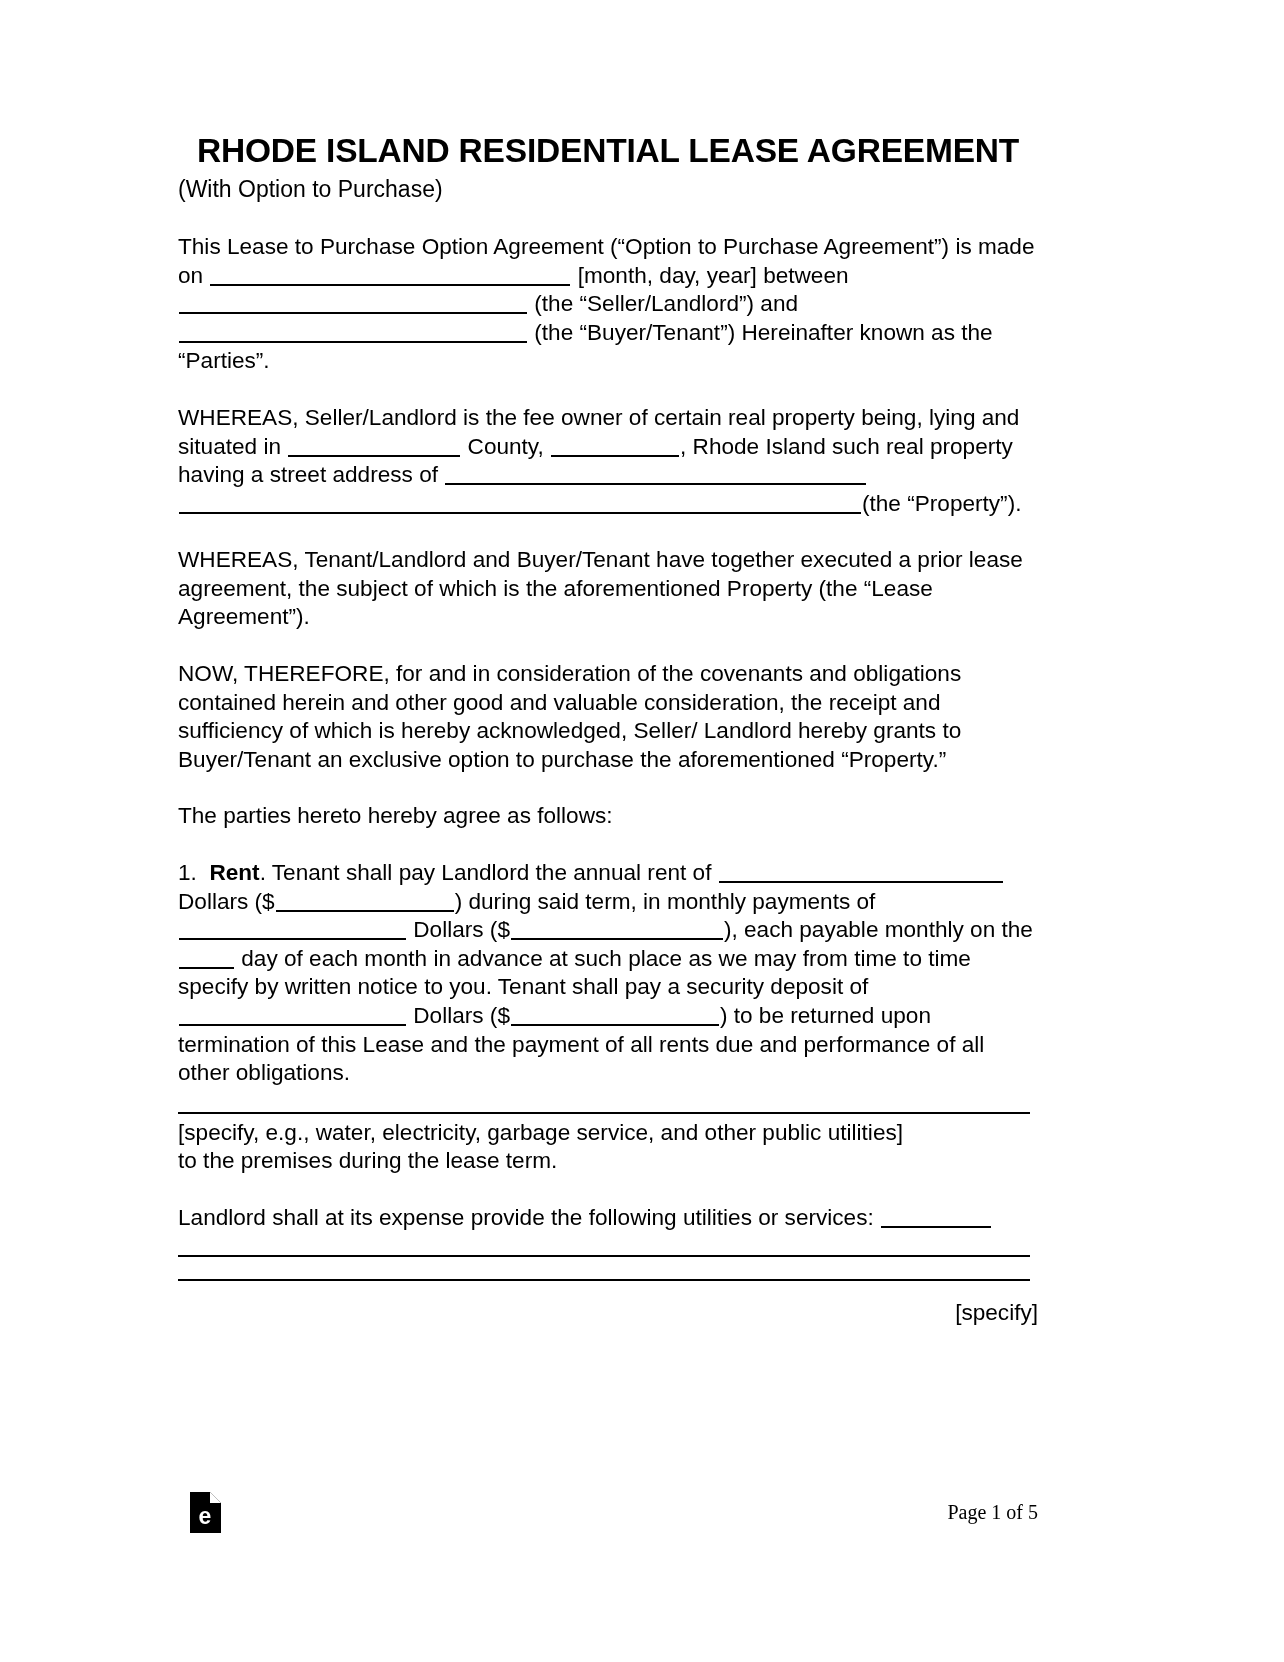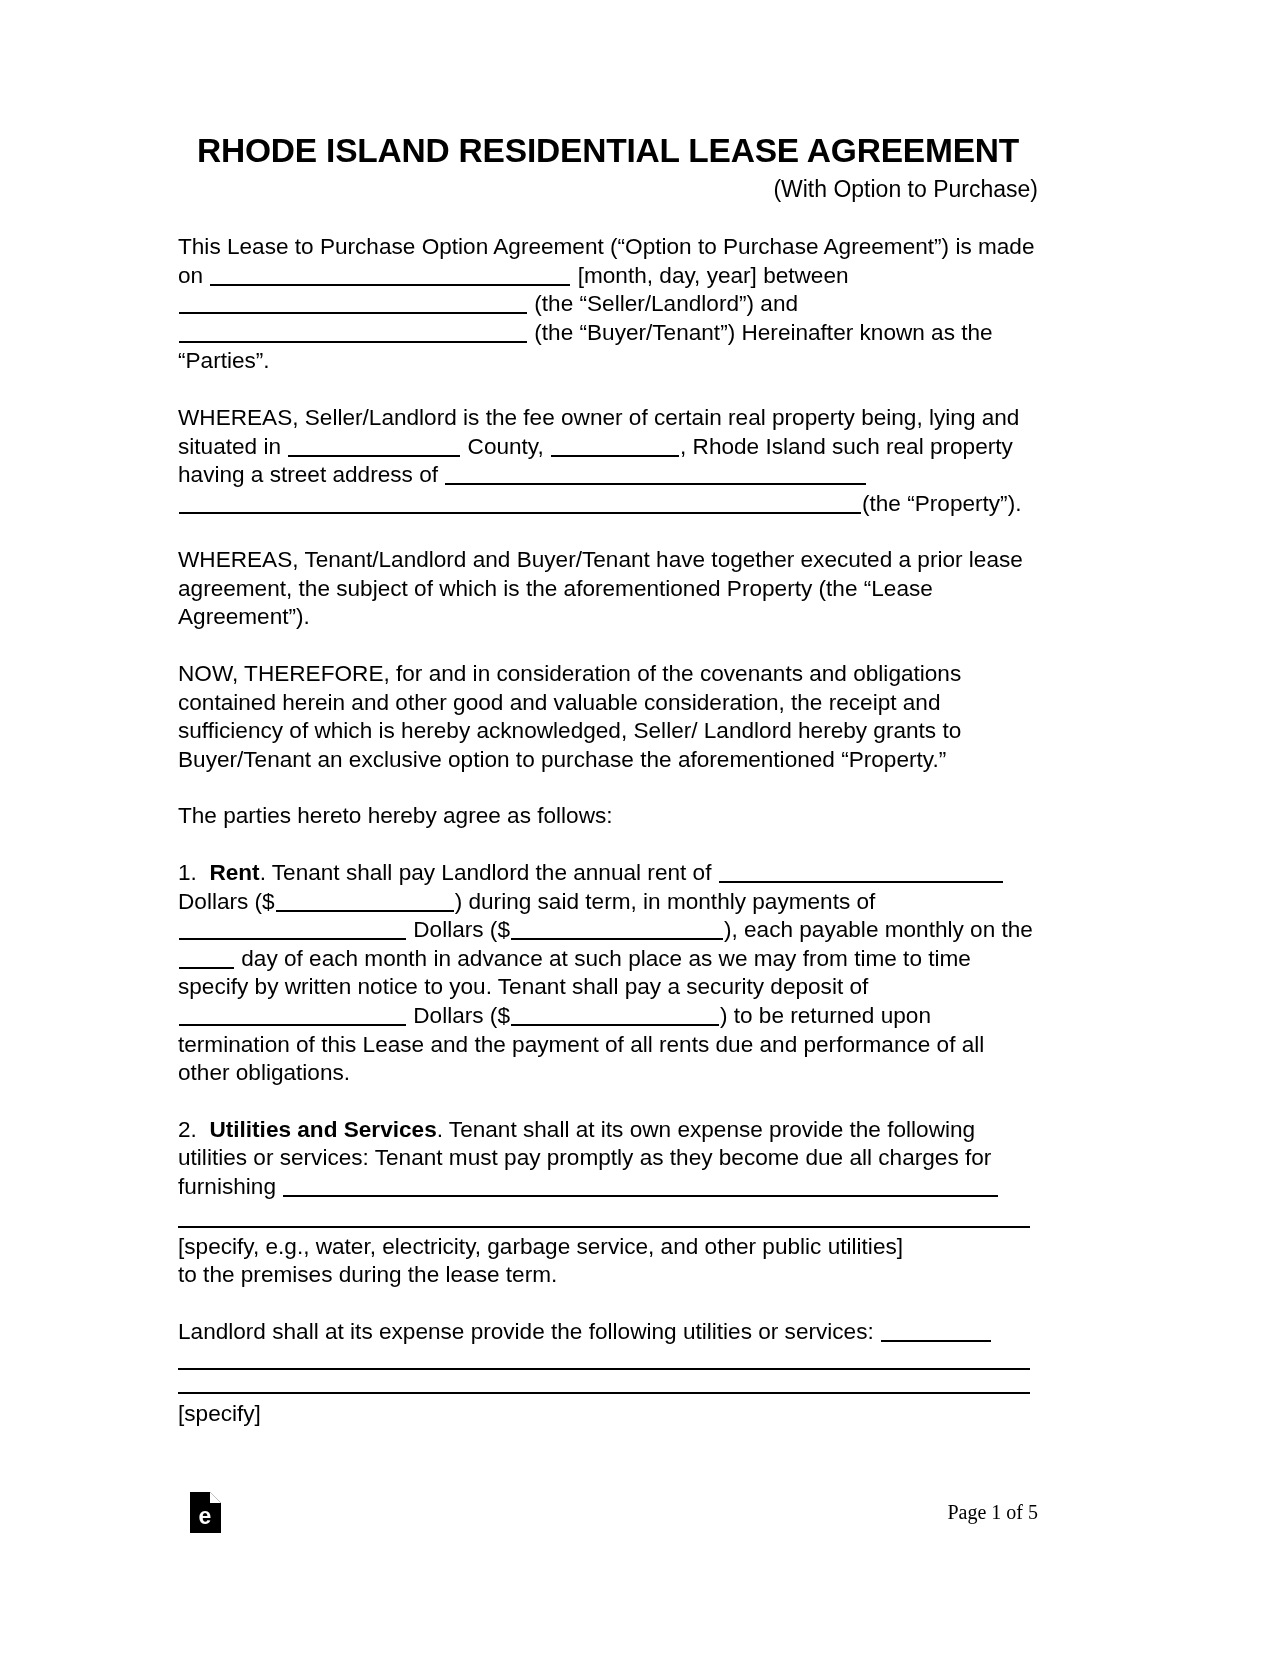--- a/index.html
+++ b/index.html
@@ -34,21 +34,21 @@
     font-weight: bold;
     text-align: center;
     letter-spacing: -0.2px;
     line-height: 1.12;
     margin: 0;
     white-space: nowrap;
   }
   .doc-subtitle {
     font-size: 23px;
     font-weight: normal;
-    text-align: right;
+    text-align: left;
     margin: 6px 0 0 0;
     line-height: 1.15;
   }
   
   .para {
     font-size: 22.6px;
     line-height: 28.6px;
     margin: 0;
     text-align: left;
     word-spacing: 0px;
@@ -140,34 +140,30 @@
 
     <p class="para block">NOW, THEREFORE, for and in consideration of the covenants and obligations contained herein and other good and valuable consideration, the receipt and sufficiency of which is hereby acknowledged, Seller/ Landlord hereby grants to Buyer/Tenant an exclusive option to purchase the aforementioned “Property.”</p>
 
     <p class="para block">The parties hereto hereby agree as follows:</p>
 
     <p class="para block">
       <span>1.</span>&nbsp;
       <b>Rent</b><span>. Tenant shall pay Landlord the annual rent of </span><span class="blank u-annual"></span><span> Dollars ($</span><span class="blank u-amt"></span><span>) during said term, in monthly payments of </span><span class="blank u-monthly"></span><span> Dollars ($</span><span class="blank u-amt2"></span><span>), each payable monthly on the </span><span class="blank u-day"></span><span> day of each month in advance at such place as we may from time to time specify by written notice to you. Tenant shall pay a security deposit of </span><span class="blank u-sec"></span><span> Dollars ($</span><span class="blank u-amt3"></span><span>) to be returned upon termination of this Lease and the payment of all rents due and performance of all other obligations.</span>
     </p>
 
-    <p class="para block">
-      <span>2.</span>&nbsp;
-      <b>Utilities and Services</b><span>. Tenant shall at its own expense provide the following utilities or services: Tenant must pay promptly as they become due all charges for furnishing </span><span class="blank u-util1"></span>
-    </p>
     <div class="rule-line"></div>
     <p class="para" style="margin-top:5px;">[specify, e.g., water, electricity, garbage service, and other public utilities]</p>
     <p class="para">to the premises during the lease term.</p>
 
     <p class="para block">
       <span>Landlord shall at its expense provide the following utilities or services: </span><span class="blank u-llutil"></span>
     </p>
     <div class="rule-line tight"></div>
     <div class="rule-line tight"></div>
-    <p class="para" style="margin-top:6px;">[specify]</p>
+    <p class="para" style="margin-top:18px;text-align:right;">[specify]</p>
 
   </div>
 
   <div class="footer">
     <span class="brand-logo">
       <svg width="31" height="41" viewBox="0 0 31 41" xmlns="http://www.w3.org/2000/svg">
         <path d="M0 0 H20 L31 11 V41 H0 Z" fill="#000000"></path>
         <path d="M20 0 L31 11 H20 Z" fill="#ffffff"></path>
         <text x="15" y="32" font-family="Liberation Sans, sans-serif" font-size="23" font-weight="bold" fill="#ffffff" text-anchor="middle">e</text>
       </svg>

